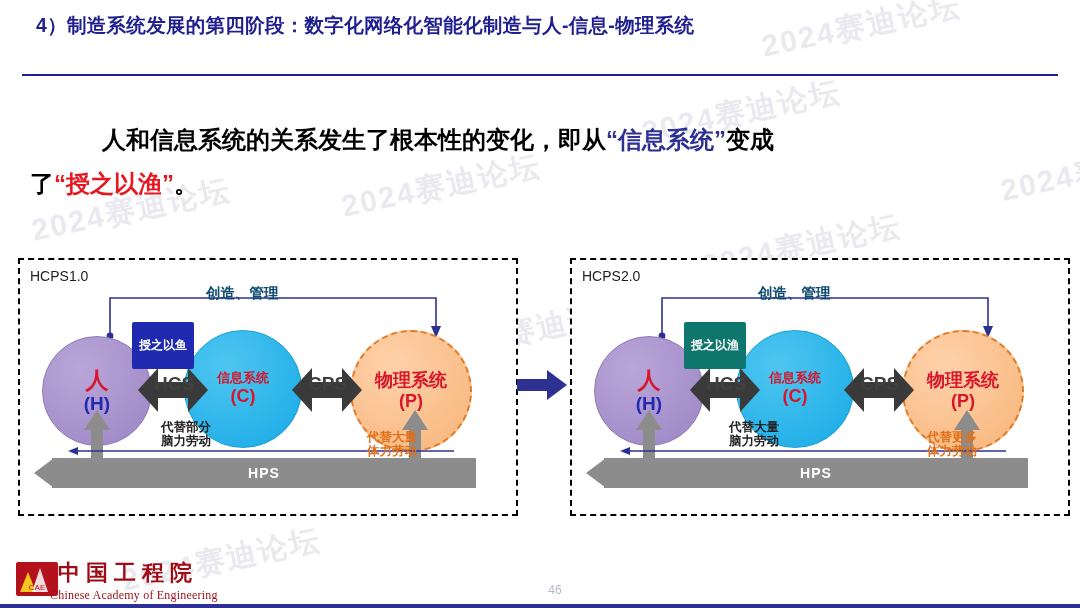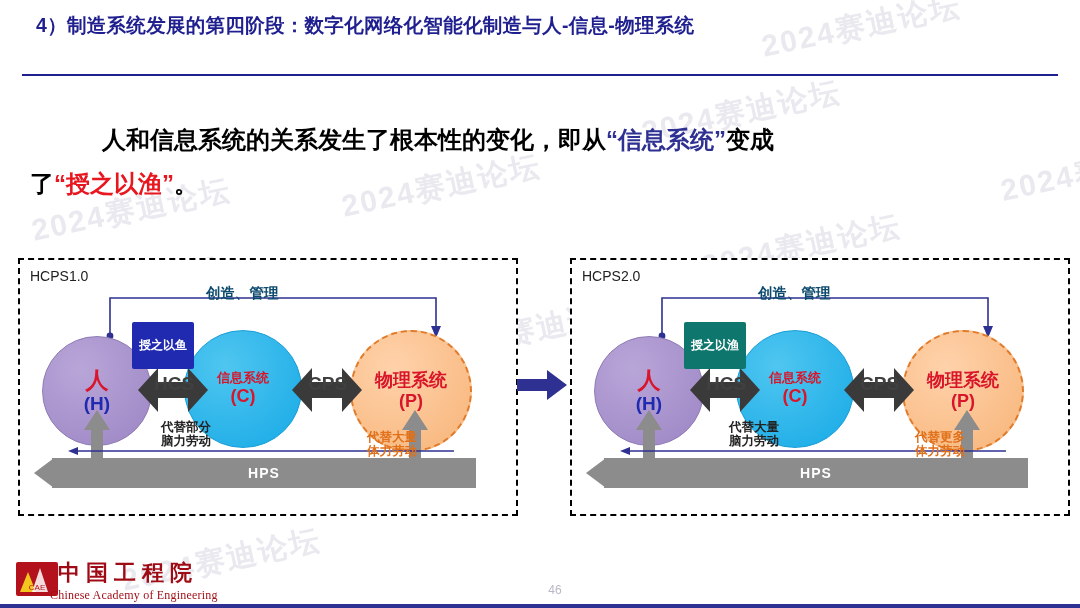--- a/index.html
+++ b/index.html
@@ -270,21 +270,21 @@
     <polyline points="388,5 10,5" fill="none" stroke="#2e3192" stroke-width="1.4"></polyline>
     <polygon points="2,5 12,1 12,9" fill="#2e3192"></polygon>
   </svg>
 
   <svg class="hps-arrow" viewBox="0 0 20 30">
     <polygon points="0,15 20,0 20,30" fill="#8c8c8c"></polygon>
   </svg>
   <div class="hps-bar">HPS</div>
 
   <div class="cap dark" style="left:140px;top:160px;width:84px;">代替大量<br>脑力劳动</div>
-  <div class="cap orange" style="left:324px;top:170px;width:88px;font-family:Liberation Serif, serif;">代替更多<br>体力劳动</div>
+  <div class="cap orange" style="left:336px;top:170px;width:88px;font-family:Liberation Serif, serif;">代替更多<br>体力劳动</div>
 </div>
 
 <svg class="footer-logo" viewBox="0 0 260 48">
   <rect x="4" y="6" width="42" height="34" rx="2" fill="#b3121c"></rect>
   <polygon points="8,36 16,16 24,36" fill="#f4c51f"></polygon>
   <polygon points="20,36 28,12 36,36" fill="#ffffff" opacity=".85"></polygon>
   <text x="25" y="34" font-size="8" fill="#b3121c" text-anchor="middle" font-family="Liberation Sans, sans-serif">CAE</text>
 </svg>
 <div class="cae-text">中国工程院</div>
 <div class="cae-sub">Chinese Academy of Engineering</div>

